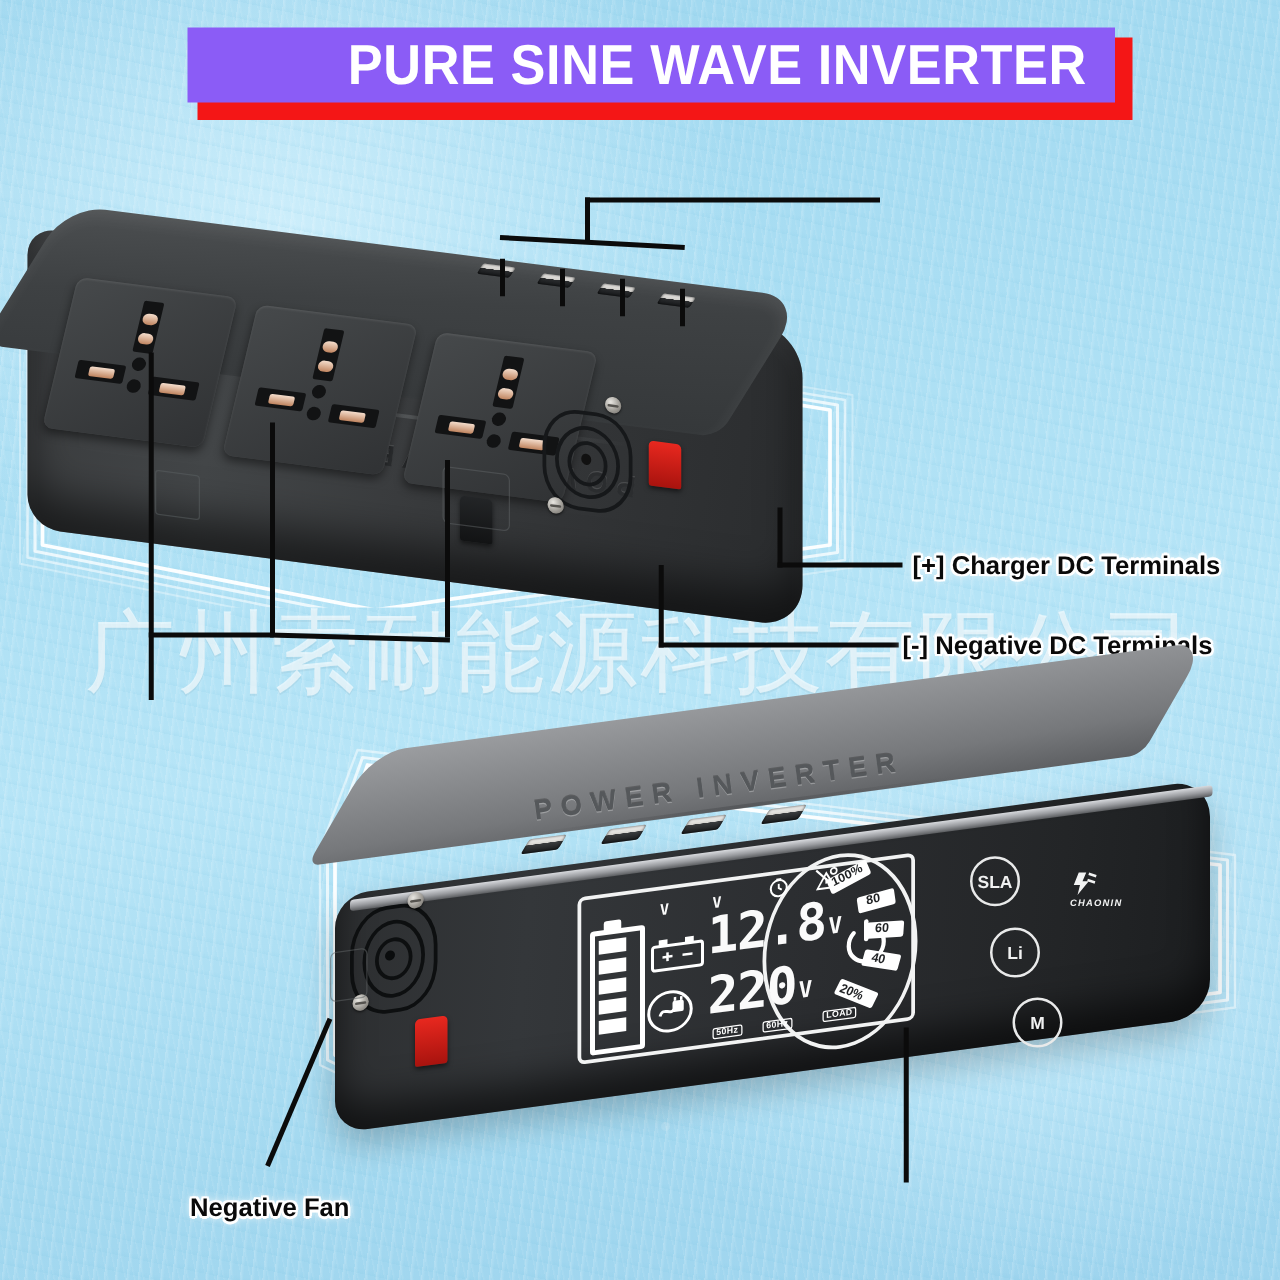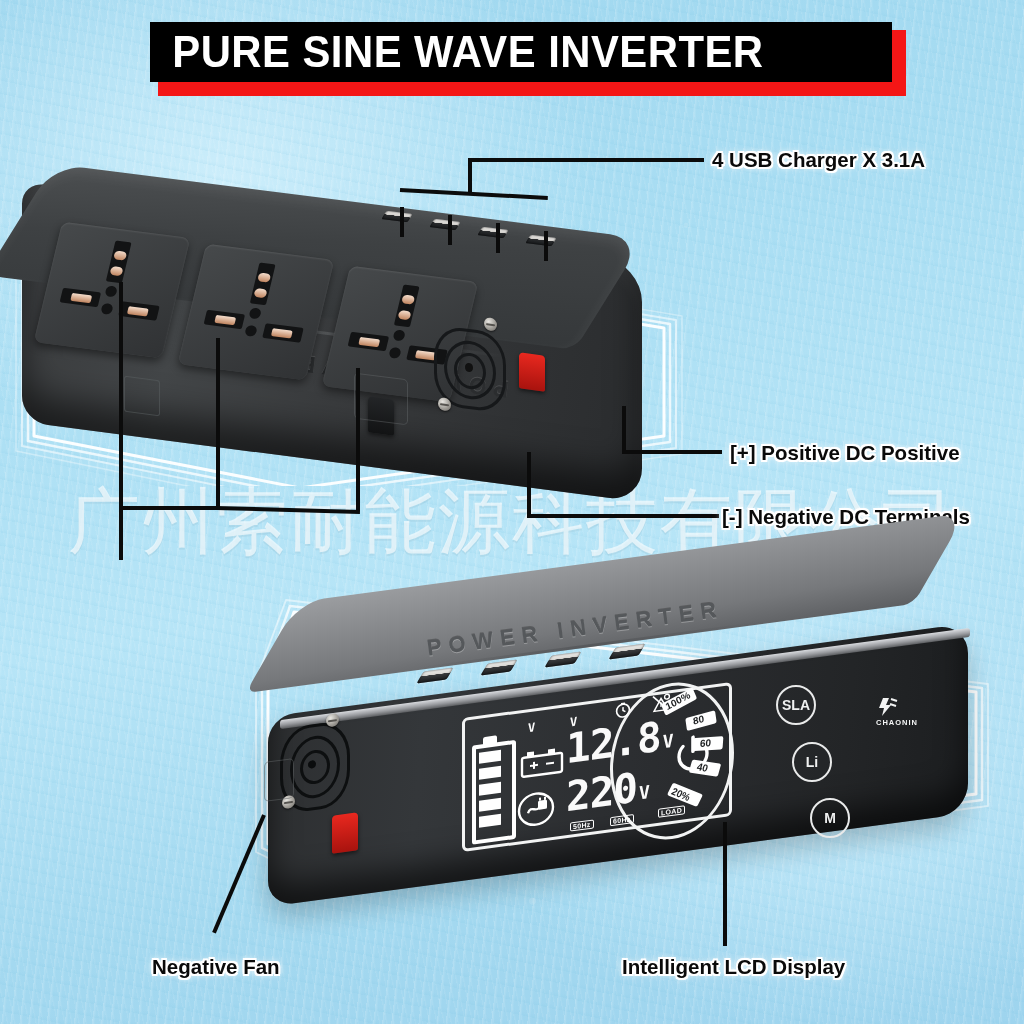--- a/index.html
+++ b/index.html
@@ -41,22 +41,22 @@
     font-size:72px;font-weight:400;letter-spacing:2px;white-space:nowrap;
     color:rgba(255,255,255,.62);
     text-shadow:0 2px 0 rgba(140,180,200,.22);
     pointer-events:none;user-select:none;
   }
 
   
   .banner-wrap{position:absolute;left:150px;top:22px;width:748px;height:66px;}
   .banner-red{position:absolute;left:8px;top:8px;width:748px;height:66px;background:#f41616;}
   .banner{
-    position:absolute;left:0;top:0;width:742px;height:60px;background:#000000;
-    display:flex;align-items:center;justify-content:flex-start;
+    position:absolute;left:0;top:0;width:742px;height:60px;background:#8b5cf6;
+    display:flex;align-items:center;justify-content:flex-end;
   }
   .banner-text{
     color:#fff;font-size:45px;font-weight:bold;letter-spacing:.5px;
     transform:scaleX(.93);transform-origin:center;white-space:nowrap;
     font-family:"Liberation Sans", sans-serif;
   }
 
   
   .callout{
     position:absolute;font-size:20.5px;font-weight:bold;color:#0a0a0a;white-space:nowrap;
@@ -295,25 +295,24 @@
     <div style="position:absolute;left:340px;top:226px;width:52px;height:44px;border:1px solid rgba(95,99,101,.5);border-radius:5px;transform:skewY(7.3deg);"></div>
   </div>
 
   <div class="lead" style="left:400px;top:207px;width:4px;height:30px;"></div>
   <div class="lead" style="left:448px;top:215px;width:4px;height:30px;"></div>
   <div class="lead" style="left:496px;top:223px;width:4px;height:30px;"></div>
   <div class="lead" style="left:544px;top:231px;width:4px;height:30px;"></div>
   <div class="lead" style="left:400px;top:188px;width:148px;height:4px;transform:rotate(3.1deg);transform-origin:left center;"></div>
   <div class="lead" style="left:468px;top:158px;width:4px;height:34px;"></div>
   <div class="lead" style="left:468px;top:158px;width:236px;height:4px;"></div>
-  <div class="callout" style="left:712px;top:148px;">4 USB Charger X 3.1A</div>
 
   <div class="lead" style="left:622px;top:406px;width:4px;height:48px;"></div>
   <div class="lead" style="left:622px;top:450px;width:100px;height:4px;"></div>
-  <div class="callout" style="left:730px;top:441px;">[+] Positive DC Positive</div>
+  <div class="callout" style="left:730px;top:441px;">[+] Charger DC Terminals</div>
 
   <div class="lead" style="left:527px;top:452px;width:4px;height:66px;"></div>
   <div class="lead" style="left:527px;top:514px;width:192px;height:4px;"></div>
   <div class="callout" style="left:722px;top:505px;">[-] Negative DC Terminals</div>
 
   <div class="lead" style="left:119px;top:282px;width:4px;height:278px;"></div>
   <div class="lead" style="left:216px;top:338px;width:4px;height:170px;"></div>
   <div class="lead" style="left:356px;top:368px;width:4px;height:142px;"></div>
   <div class="lead" style="left:216px;top:506px;width:144px;height:4px;transform:rotate(1.6deg);transform-origin:left center;"></div>
   <div class="lead" style="left:119px;top:506px;width:100px;height:4px;"></div>
@@ -430,35 +429,34 @@
     <div class="circ-btn" style="left:536px;top:93px;width:36px;height:36px;">
       <span>SLA</span>
     </div>
     <div class="circ-btn" style="left:552px;top:150px;width:36px;height:36px;">
       <span>Li</span>
     </div>
     <div class="circ-btn" style="left:570px;top:206px;width:36px;height:36px;">
       <span>M</span>
     </div>
 
-    <div style="position:absolute;left:636px;top:104px;">
+    <div style="position:absolute;left:616px;top:104px;font-style:italic;">
       <svg width="24" height="22" viewBox="0 0 24 22">
         <path d="M7 2 L13 2 L10 9 L15 9 L6 20 L8 12 L3 12 Z" fill="#f2f3f3"></path>
         <path d="M15 3 L21 5" stroke="#f2f3f3" stroke-width="2"></path>
         <path d="M14 8 L20 10" stroke="#f2f3f3" stroke-width="2"></path>
       </svg>
       <div class="brandmark" style="left:0px;top:22px;">CHAONIN</div>
     </div>
   </div>
 
   <div class="lead" style="left:262px;top:815px;width:4px;height:128px;transform:rotate(23deg);transform-origin:top center;"></div>
   <div class="callout" style="left:152px;top:955px;">Negative Fan</div>
 
   <div class="lead" style="left:723px;top:822px;width:4px;height:124px;"></div>
-  <div class="callout" style="left:622px;top:955px;">Intelligent LCD Display</div>
 
   <div class="banner-wrap">
     <div class="banner-red"></div>
     <div class="banner">
       <span class="banner-text">PURE SINE WAVE INVERTER</span>
     </div>
   </div>
 
 </div>
 

